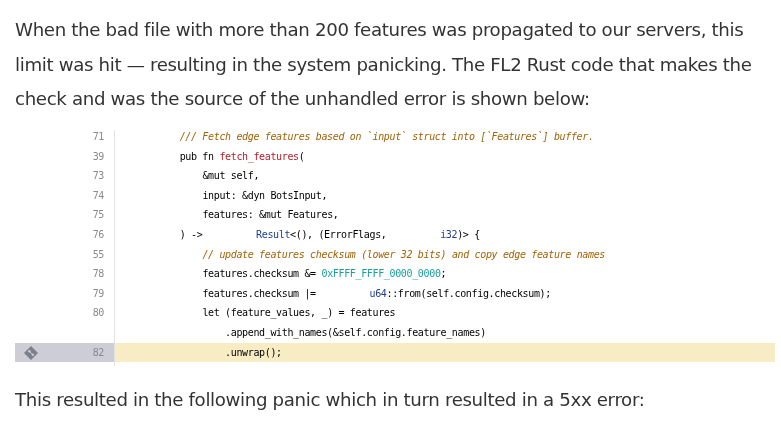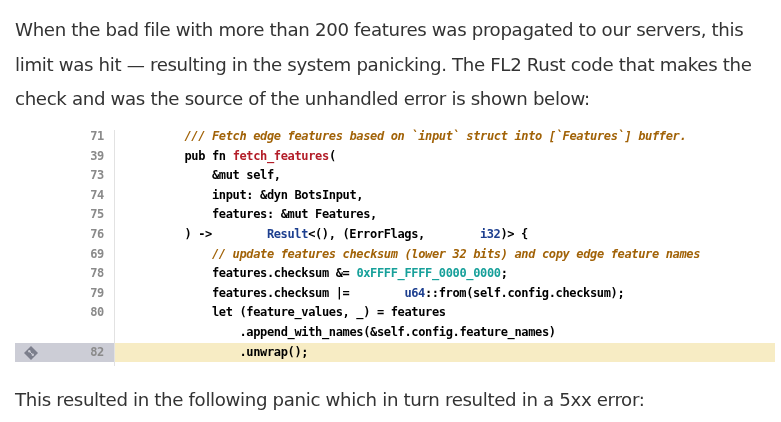--- a/index.html
+++ b/index.html
@@ -8,21 +8,21 @@
       position: absolute; left: 15px;
       font-family: "DejaVu Sans", "Liberation Sans", sans-serif;
       font-size: 18.2px; color: #333333; letter-spacing: -0.35px;
       margin: 0;
     }
     .para-top { top: 13px; line-height: 34.5px; width: 770px; }
     .para-bottom { top: 385px; line-height: 30px; }
     .code-block {
       position: absolute; left: 15px; top: 127px; width: 760px;
       font-family: "DejaVu Sans Mono", "Liberation Mono", monospace;
-      font-size: 12px; letter-spacing: -0.35px; font-weight: bold;
+      font-size: 10px; letter-spacing: -0.35px;
     }
     .gutter-border {
       position: absolute; left: 99px; top: 3px; width: 1px; height: 236px; background: #e2e2e2;
     }
     .code-line { position: relative; height: 19.6px; line-height: 19.6px; white-space: pre; }
     .ln {
       position: absolute; left: 0; width: 89px; text-align: right; color: #8a8a8a;
     }
     .src { position: absolute; left: 142px; color: #2b2b2b; }
     .code-line.hl .ln-bg {
@@ -44,21 +44,21 @@
 <p class="para para-top">When the bad file with more than 200 features was propagated to our servers, this limit was hit — resulting in the system panicking. The FL2 Rust code that makes the check and was the source of the unhandled error is shown below:</p>
 
 <div class="code-block" id="code-block">
   <div class="gutter-border"></div>
 <div class="code-line"><span class="ln">71</span><span class="src">    <span class="t-comment">/// Fetch edge features based on `input` struct into [`Features`] buffer.</span></span></div>
     <div class="code-line"><span class="ln">39</span><span class="src">    <span class="t-kw">pub fn </span><span class="t-fn">fetch_features</span><span class="t-kw">(</span></span></div>
     <div class="code-line"><span class="ln">73</span><span class="src">        <span class="t-kw">&amp;mut self,</span></span></div>
     <div class="code-line"><span class="ln">74</span><span class="src">        <span class="t-kw">input: &amp;dyn BotsInput,</span></span></div>
     <div class="code-line"><span class="ln">75</span><span class="src">        <span class="t-kw">features: &amp;mut Features,</span></span></div>
     <div class="code-line"><span class="ln">76</span><span class="src">    <span class="t-kw">) -&gt; </span><span class="t-type">Result</span><span class="t-kw">&lt;(), (ErrorFlags, </span><span class="t-type">i32</span><span class="t-kw">)&gt; {</span></span></div>
-    <div class="code-line"><span class="ln">69</span><span class="src">        <span class="t-comment">// update features checksum (lower 32 bits) and copy edge feature names</span></span></div>
+    <div class="code-line"><span class="ln">55</span><span class="src">        <span class="t-comment">// update features checksum (lower 32 bits) and copy edge feature names</span></span></div>
     <div class="code-line"><span class="ln">78</span><span class="src">        <span class="t-kw">features.checksum &amp;= </span><span class="t-num">0xFFFF_FFFF_0000_0000</span><span class="t-kw">;</span></span></div>
     <div class="code-line"><span class="ln">79</span><span class="src">        <span class="t-kw">features.checksum |= </span><span class="t-type">u64</span><span class="t-kw">::from(self.config.checksum);</span></span></div>
     <div class="code-line"><span class="ln">80</span><span class="src">        <span class="t-kw">let (feature_values, _) = features</span></span></div>
     <div class="code-line"><span class="src">            <span class="t-kw">.append_with_names(&amp;self.config.feature_names)</span></span></div>
     <div class="code-line hl"><div class="ln-bg"></div><div class="src-bg"></div><svg class="git-icon" viewBox="0 0 16 16">
         <path d="M8 1 L15 8 L8 15 L1 8 Z" fill="#7c7f8c"></path>
         <circle cx="6.3" cy="6.3" r="1.2" fill="#cccdd6"></circle>
         <circle cx="9.8" cy="9.8" r="1.2" fill="#cccdd6"></circle>
         <path d="M6.3 6.3 L9.8 9.8" stroke="#cccdd6" stroke-width="1"></path>
       </svg><span class="ln">82</span><span class="src">            <span class="t-kw">.unwrap();</span></span></div>

